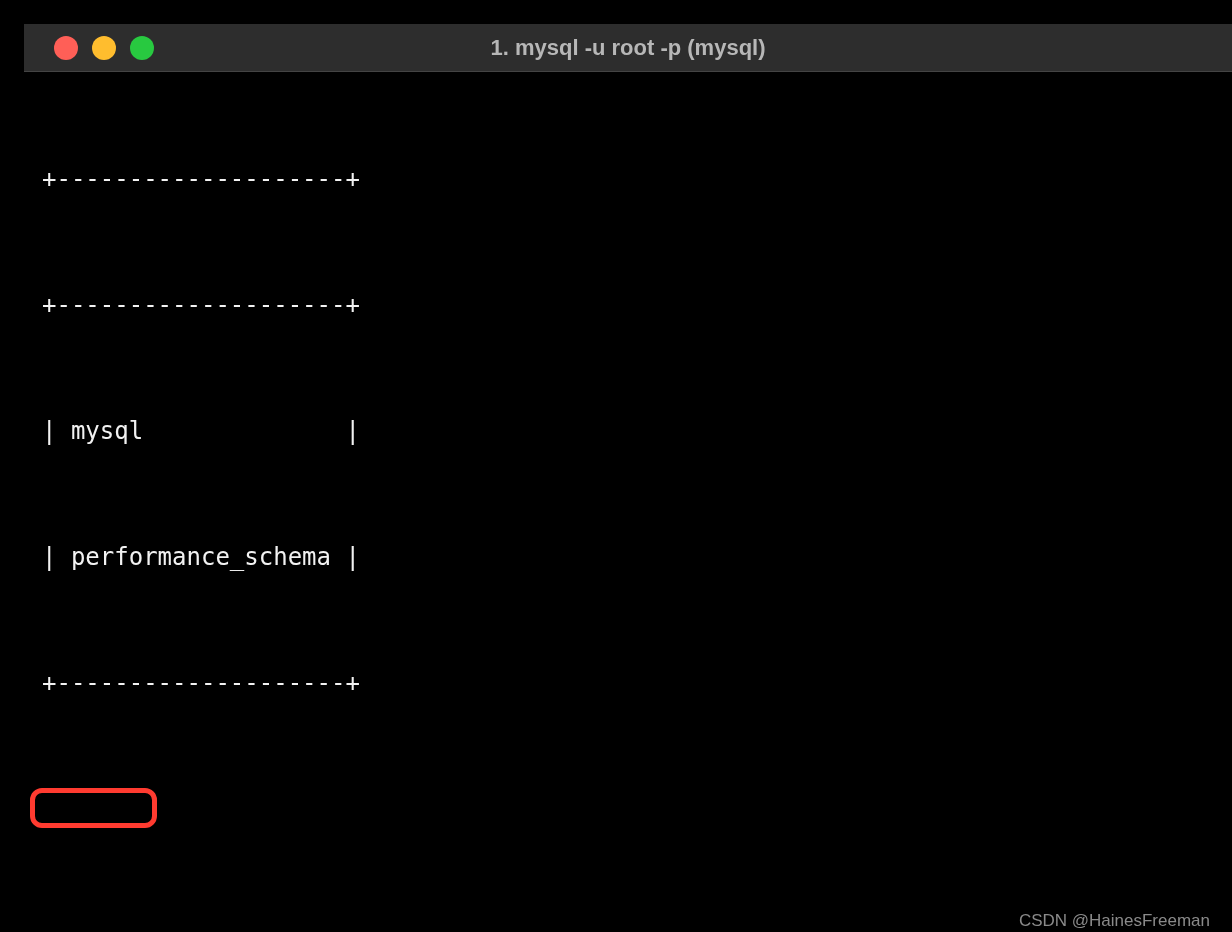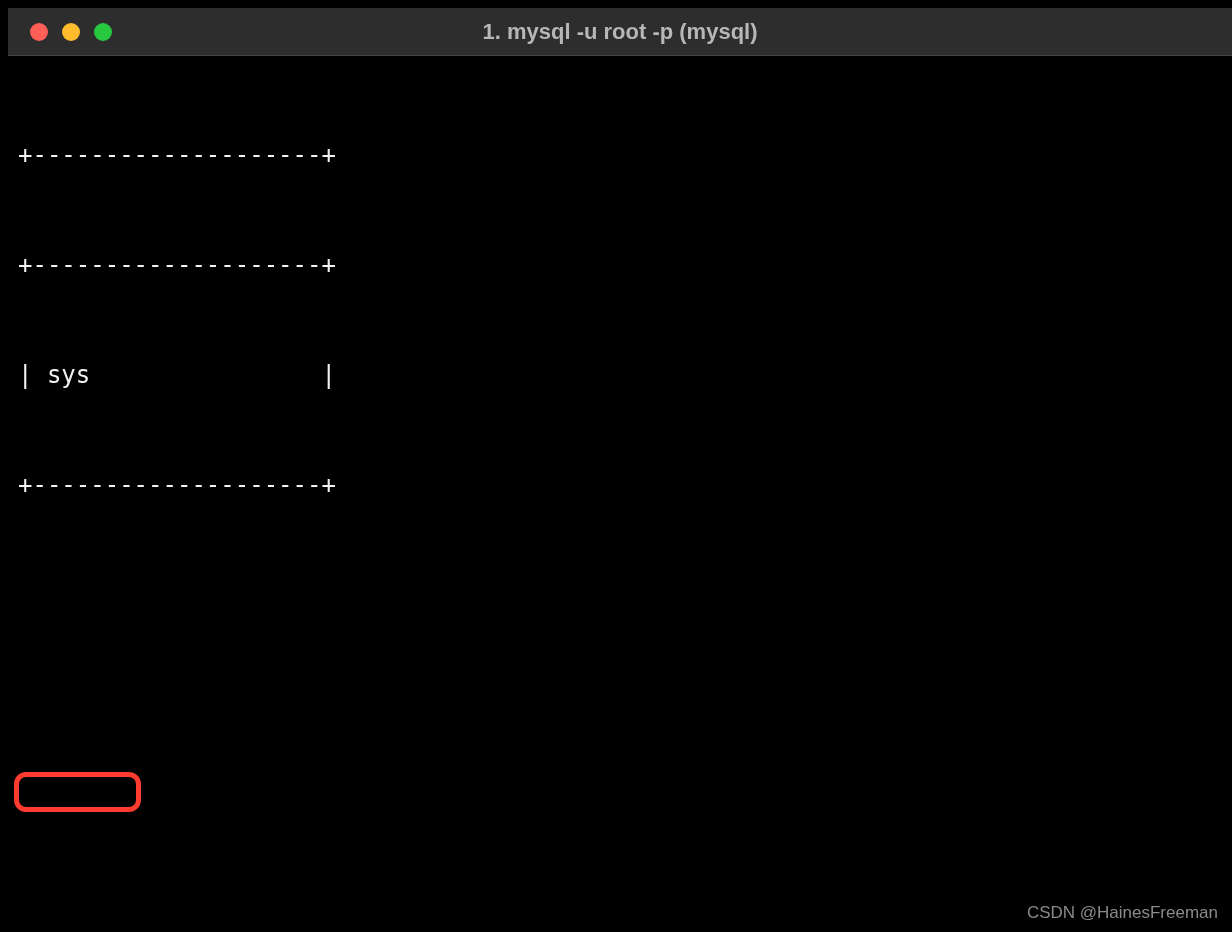--- a/index.html
+++ b/index.html
@@ -1,17 +1,17 @@
 <!DOCTYPE html>
 <html><head>
   <meta charset="utf-8">
   <style>
     * {
       margin: 0;
-      padding: 4px;
+      padding: 12px;
       box-sizing: border-box;
     }
     html, body {
       width: 1232px;
       height: 932px;
       background: #000;
       font-family: "SF Mono", "Monaco", "Menlo", "Consolas", monospace;
       overflow: hidden;
     }
     .titlebar {
@@ -80,21 +80,22 @@
     <div class="tl tl-red"></div>
     <div class="tl tl-yel"></div>
     <div class="tl tl-grn"></div>
   </div>
   <div class="title">1. mysql -u root -p (mysql)</div>
 </div>
 
 <div class="terminal">
   <div class="term-line">+--------------------+</div>
   <div class="term-line">+--------------------+</div>
-  <div class="term-line">| sys                |</div>
+  <div class="term-line">| mysql              |</div>
+  <div class="term-line">| performance_schema |</div>
   <div class="term-line">+--------------------+</div>
   
   <div class="term-line"></div>
   
   
   <div class="term-line"></div>
   
   
   
   

